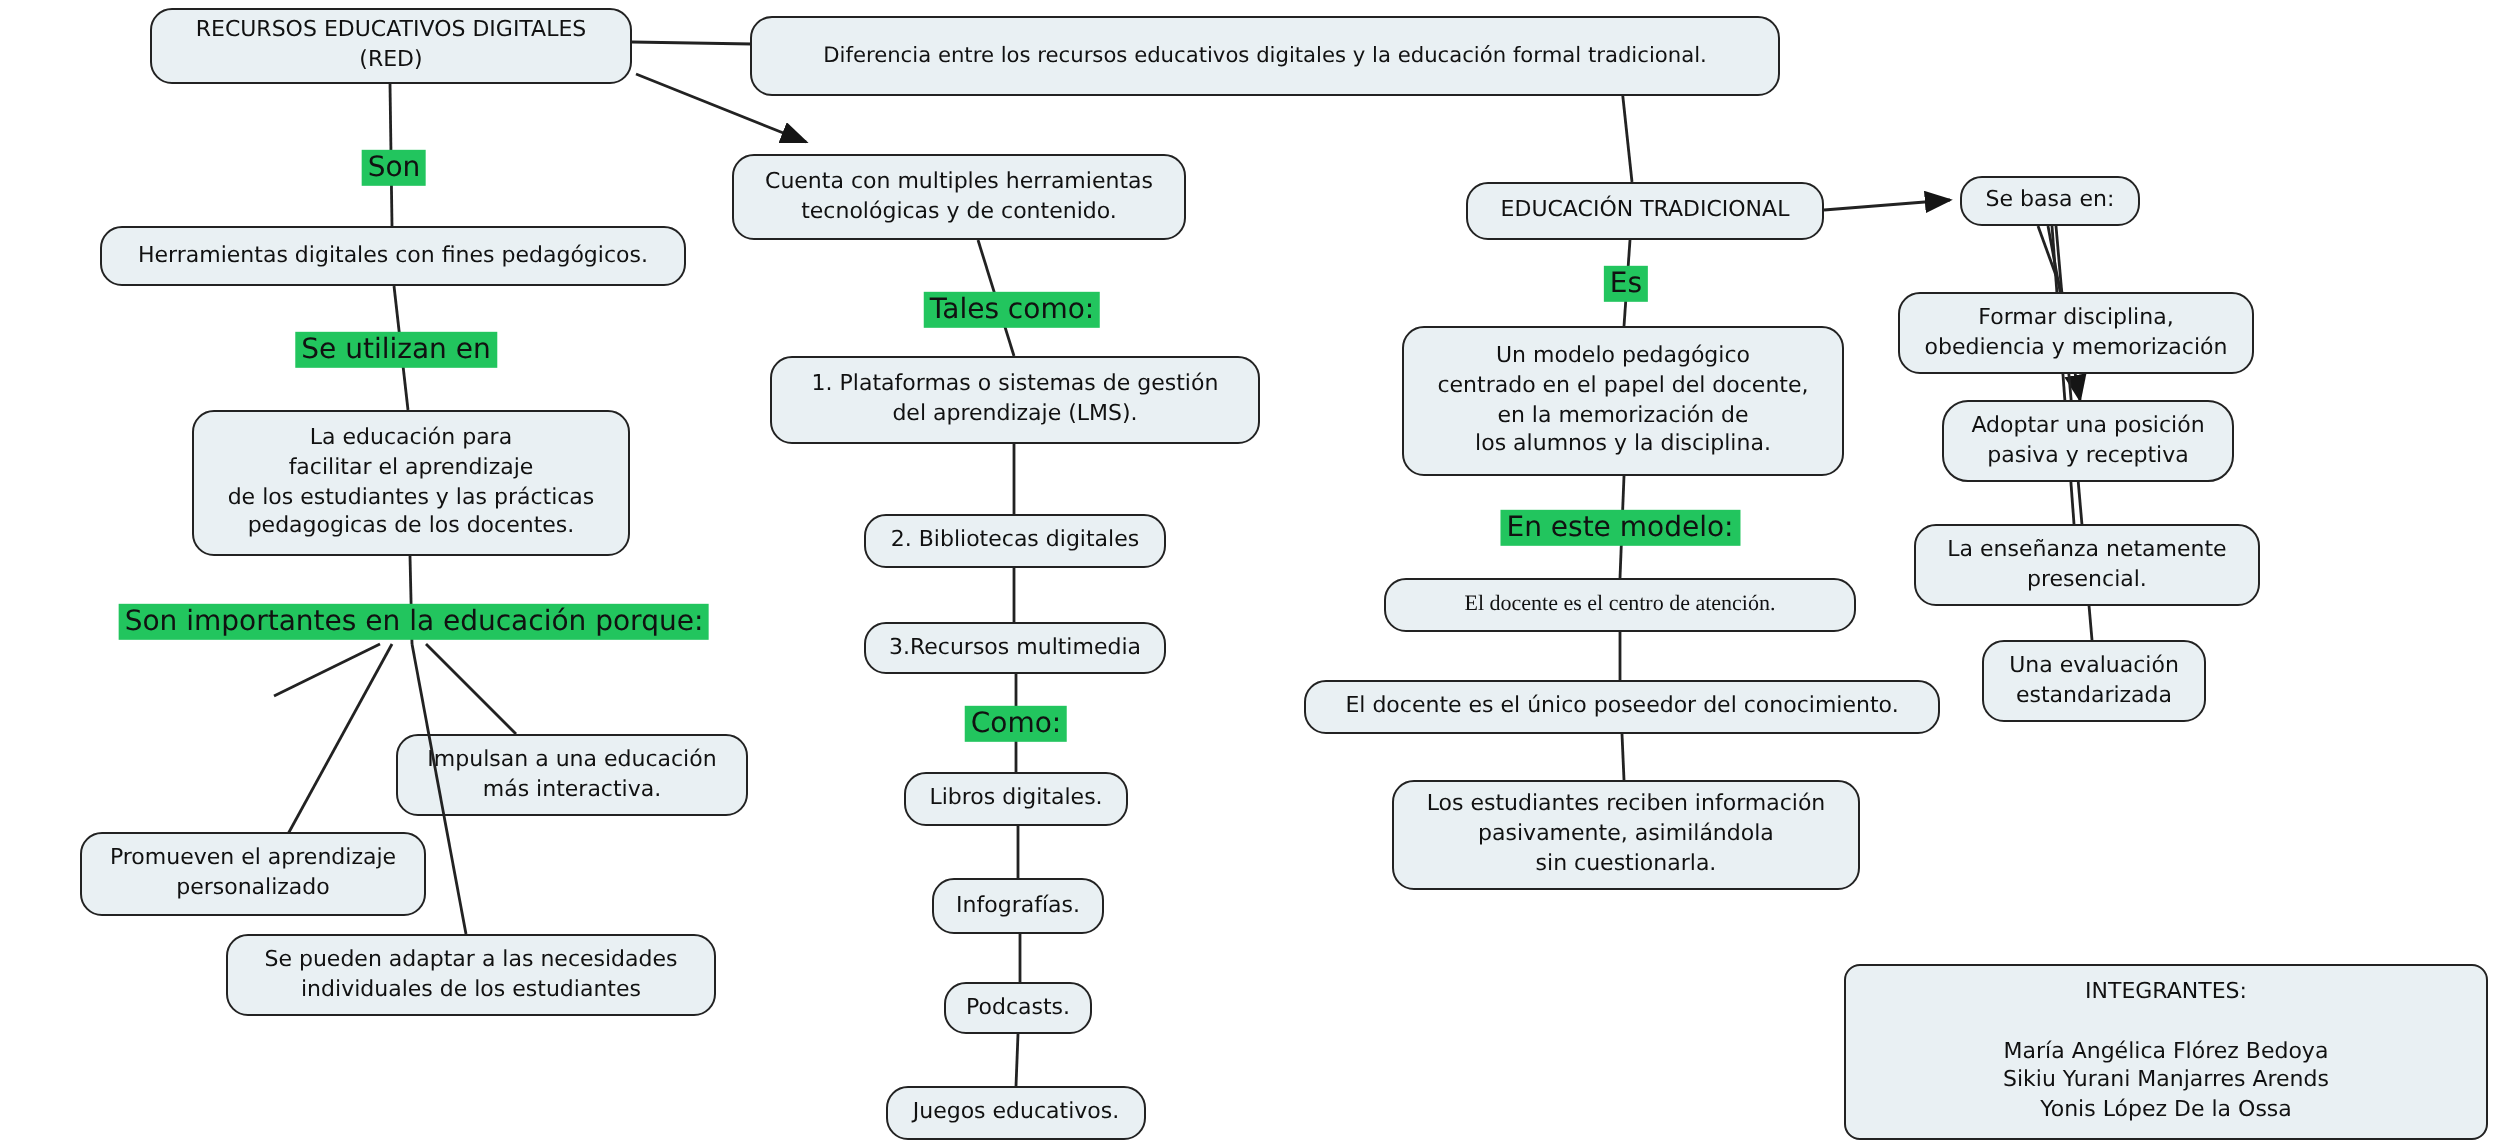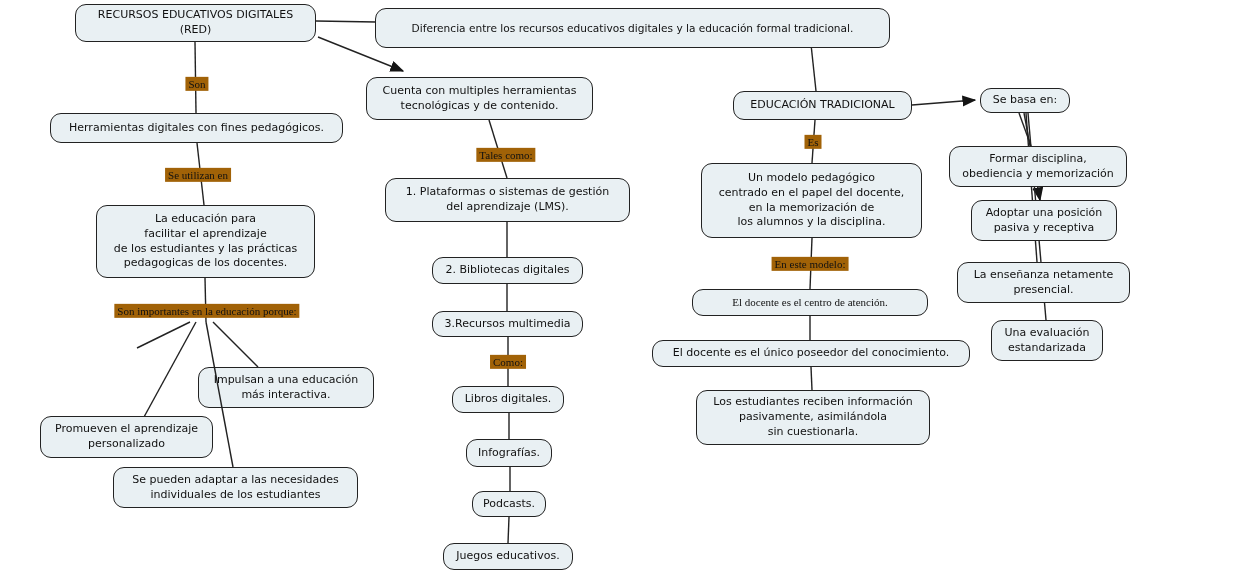--- a/index.html
+++ b/index.html
@@ -14,22 +14,22 @@
   .node{
     position:absolute;z-index:2;box-sizing:border-box;
     display:flex;align-items:center;justify-content:center;
     text-align:center;white-space:pre-line;
     background:#e9f0f3;border:1.4px solid #222;border-radius:11px;
     font-size:11px;line-height:1.35;padding:1px 4px;
   }
   .node.sq{border-radius:8px;}
   .lp{
     position:absolute;z-index:3;transform:translate(-50%,-50%);
-    background:#a16207;padding:0 3px;font-size:11px;line-height:1.3;
-    white-space:nowrap;text-align:center;font-family:Liberation Serif, serif;
+    background:#22c55e;padding:0 3px;font-size:14px;line-height:1.3;
+    white-space:nowrap;text-align:center;
   }
 </style>
 </head>
 <body>
 
 <div class="stage">
 
   <svg class="wires under">
     <defs>
       <marker id="arr" viewBox="0 0 10 8" refX="9" refY="4" markerWidth="10" markerHeight="8" orient="auto">
@@ -93,26 +93,31 @@
 centrado en el papel del docente,
 en la memorización de
 los alumnos y la disciplina.</div>
   <div class="node" style="left:692px;top:289px;width:236px;height:27px;font-family:Liberation Serif, serif;">El docente es el centro de atención.</div>
   <div class="node" style="left:652px;top:340px;width:318px;height:27px;">El docente es el único poseedor del conocimiento.</div>
   <div class="node" style="left:696px;top:390px;width:234px;height:55px;">Los estudiantes reciben información
 pasivamente, asimilándola
 sin cuestionarla.</div>
   <div class="node" style="left:949px;top:146px;width:178px;height:41px;">Formar disciplina,
 obediencia y memorización</div>
-  <div class="node" style="left:971px;top:200px;width:146px;height:41px;">Adoptar una posición
+  <div class="node" style="left:971px;top:200px;width:146px;height:41px;border-radius:13px;">Adoptar una posición
 pasiva y receptiva</div>
   <div class="node" style="left:957px;top:262px;width:173px;height:41px;">La enseñanza netamente
 presencial.</div>
   <div class="node" style="left:991px;top:320px;width:112px;height:41px;">Una evaluación
 estandarizada</div>
+  <div class="node sq" style="left:922px;top:482px;width:322px;height:88px;">INTEGRANTES:
+
+María Angélica Flórez Bedoya
+Sikiu Yurani Manjarres Arends
+Yonis López De la Ossa</div>
 
   <div class="lp" style="left:197px;top:84px;">Son</div>
   <div class="lp" style="left:198px;top:175px;">Se utilizan en</div>
   <div class="lp" style="left:207px;top:311px;">Son importantes en la educación porque:</div>
   <div class="lp" style="left:506px;top:155px;">Tales como:</div>
   <div class="lp" style="left:508px;top:362px;">Como:</div>
   <div class="lp" style="left:813px;top:142px;">Es</div>
   <div class="lp" style="left:810px;top:264px;">En este modelo:</div>
 
   <svg class="wires over">

